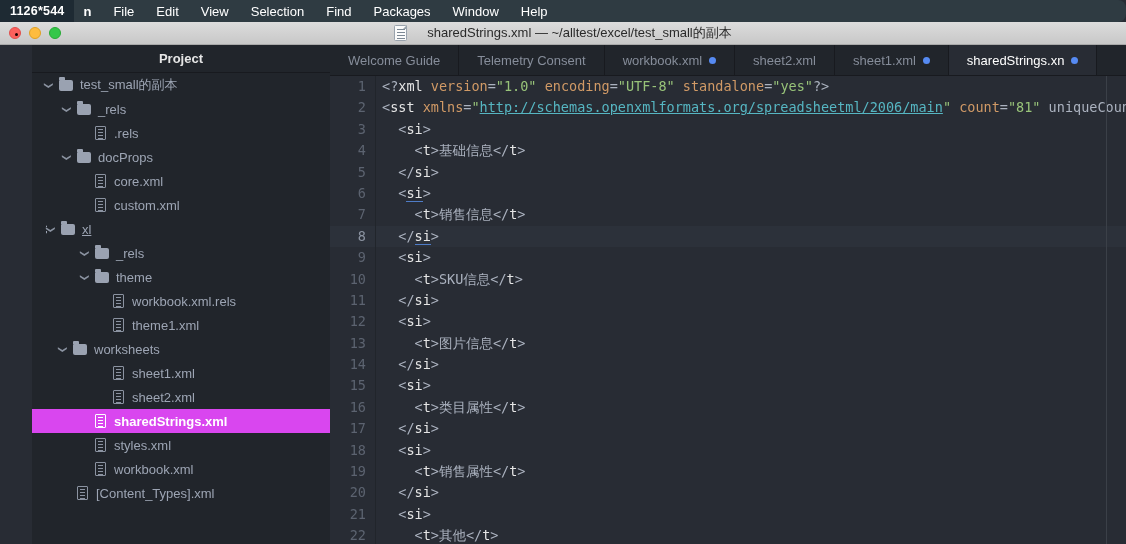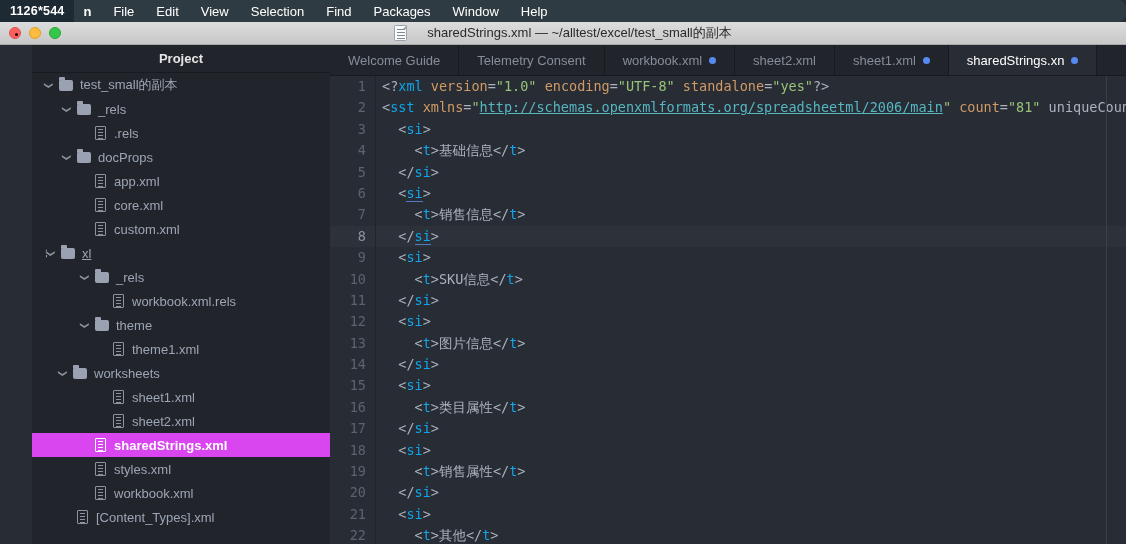--- a/index.html
+++ b/index.html
@@ -152,21 +152,21 @@
   }
   #code-lines { position: absolute; top: 0; left: 46px; right: 0; bottom: 0; }
   .cl {
     height: 21.4px; line-height: 21.4px;
     font-family: "DejaVu Sans Mono", monospace; font-size: 13.5px;
     white-space: pre; padding-left: 6px; color: #abb2bf;
   }
   .cl.cursor-line { background: #2c313a; }
   .ln.cursor-line { background: #2c313a; color: #8b93a1; }
   .punc { color: #abb2bf; }
-  .tag  { color: #0ea5e9; text-align: center; }
+  .tag  { color: #e5e5e5; text-align: center; }
   .attr { color: #d19a66; }
   .str  { color: #98c379; }
   .url  { color: #56b6c2; text-decoration: underline; }
   .txt  { color: #abb2bf; }
   .u    { border-bottom: 1px solid #4f7cc6; }
   #indent-guide {
     position: absolute; top: 0; bottom: 0; left: 730px;
     width: 1px; background: #3b4048;
   }
 </style>
@@ -219,51 +219,46 @@
           <span>.rels</span>
         </div>
         <div class="tree-row" style="padding-left: 28px;">
           <span class="twisty" style="display: inline-block; transform: rotate(90deg);">❯</span>
           <span class="folder-icon" style="margin-left: 4px;"></span>
           <span>docProps</span>
         </div>
         <div class="tree-row" style="padding-left: 46px;">
           <span class="twisty"></span>
           <span class="file-icon" style="margin-left: 4px;"></span>
-          <span>app.xml</span>
-        </div>
-        <div class="tree-row" style="padding-left: 46px;">
-          <span class="twisty"></span>
-          <span class="file-icon" style="margin-left: 4px;"></span>
           <span>core.xml</span>
         </div>
         <div class="tree-row" style="padding-left: 46px;">
           <span class="twisty"></span>
           <span class="file-icon" style="margin-left: 4px;"></span>
           <span>custom.xml</span>
         </div>
         <div class="tree-row" style="padding-left: 12px; text-decoration: underline;">
           <span class="twisty" style="display: inline-block; transform: rotate(90deg);">❯</span>
           <span class="folder-icon" style="margin-left: 4px;"></span>
           <span>xl</span>
         </div>
         <div class="tree-row" style="padding-left: 46px;">
           <span class="twisty" style="display: inline-block; transform: rotate(90deg);">❯</span>
           <span class="folder-icon" style="margin-left: 4px;"></span>
           <span>_rels</span>
         </div>
+        <div class="tree-row" style="padding-left: 46px;">
+          <span class="twisty" style="display: inline-block; transform: rotate(90deg);">❯</span>
+          <span class="folder-icon" style="margin-left: 4px;"></span>
+          <span>theme</span>
+        </div>
         <div class="tree-row" style="padding-left: 64px;">
           <span class="twisty"></span>
           <span class="file-icon" style="margin-left: 4px;"></span>
           <span>workbook.xml.rels</span>
-        </div>
-        <div class="tree-row" style="padding-left: 46px;">
-          <span class="twisty" style="display: inline-block; transform: rotate(90deg);">❯</span>
-          <span class="folder-icon" style="margin-left: 4px;"></span>
-          <span>theme</span>
         </div>
         <div class="tree-row" style="padding-left: 64px;">
           <span class="twisty"></span>
           <span class="file-icon" style="margin-left: 4px;"></span>
           <span>theme1.xml</span>
         </div>
         <div class="tree-row" style="padding-left: 24px;">
           <span class="twisty" style="display: inline-block; transform: rotate(90deg);">❯</span>
           <span class="folder-icon" style="margin-left: 4px;"></span>
           <span>worksheets</span>

